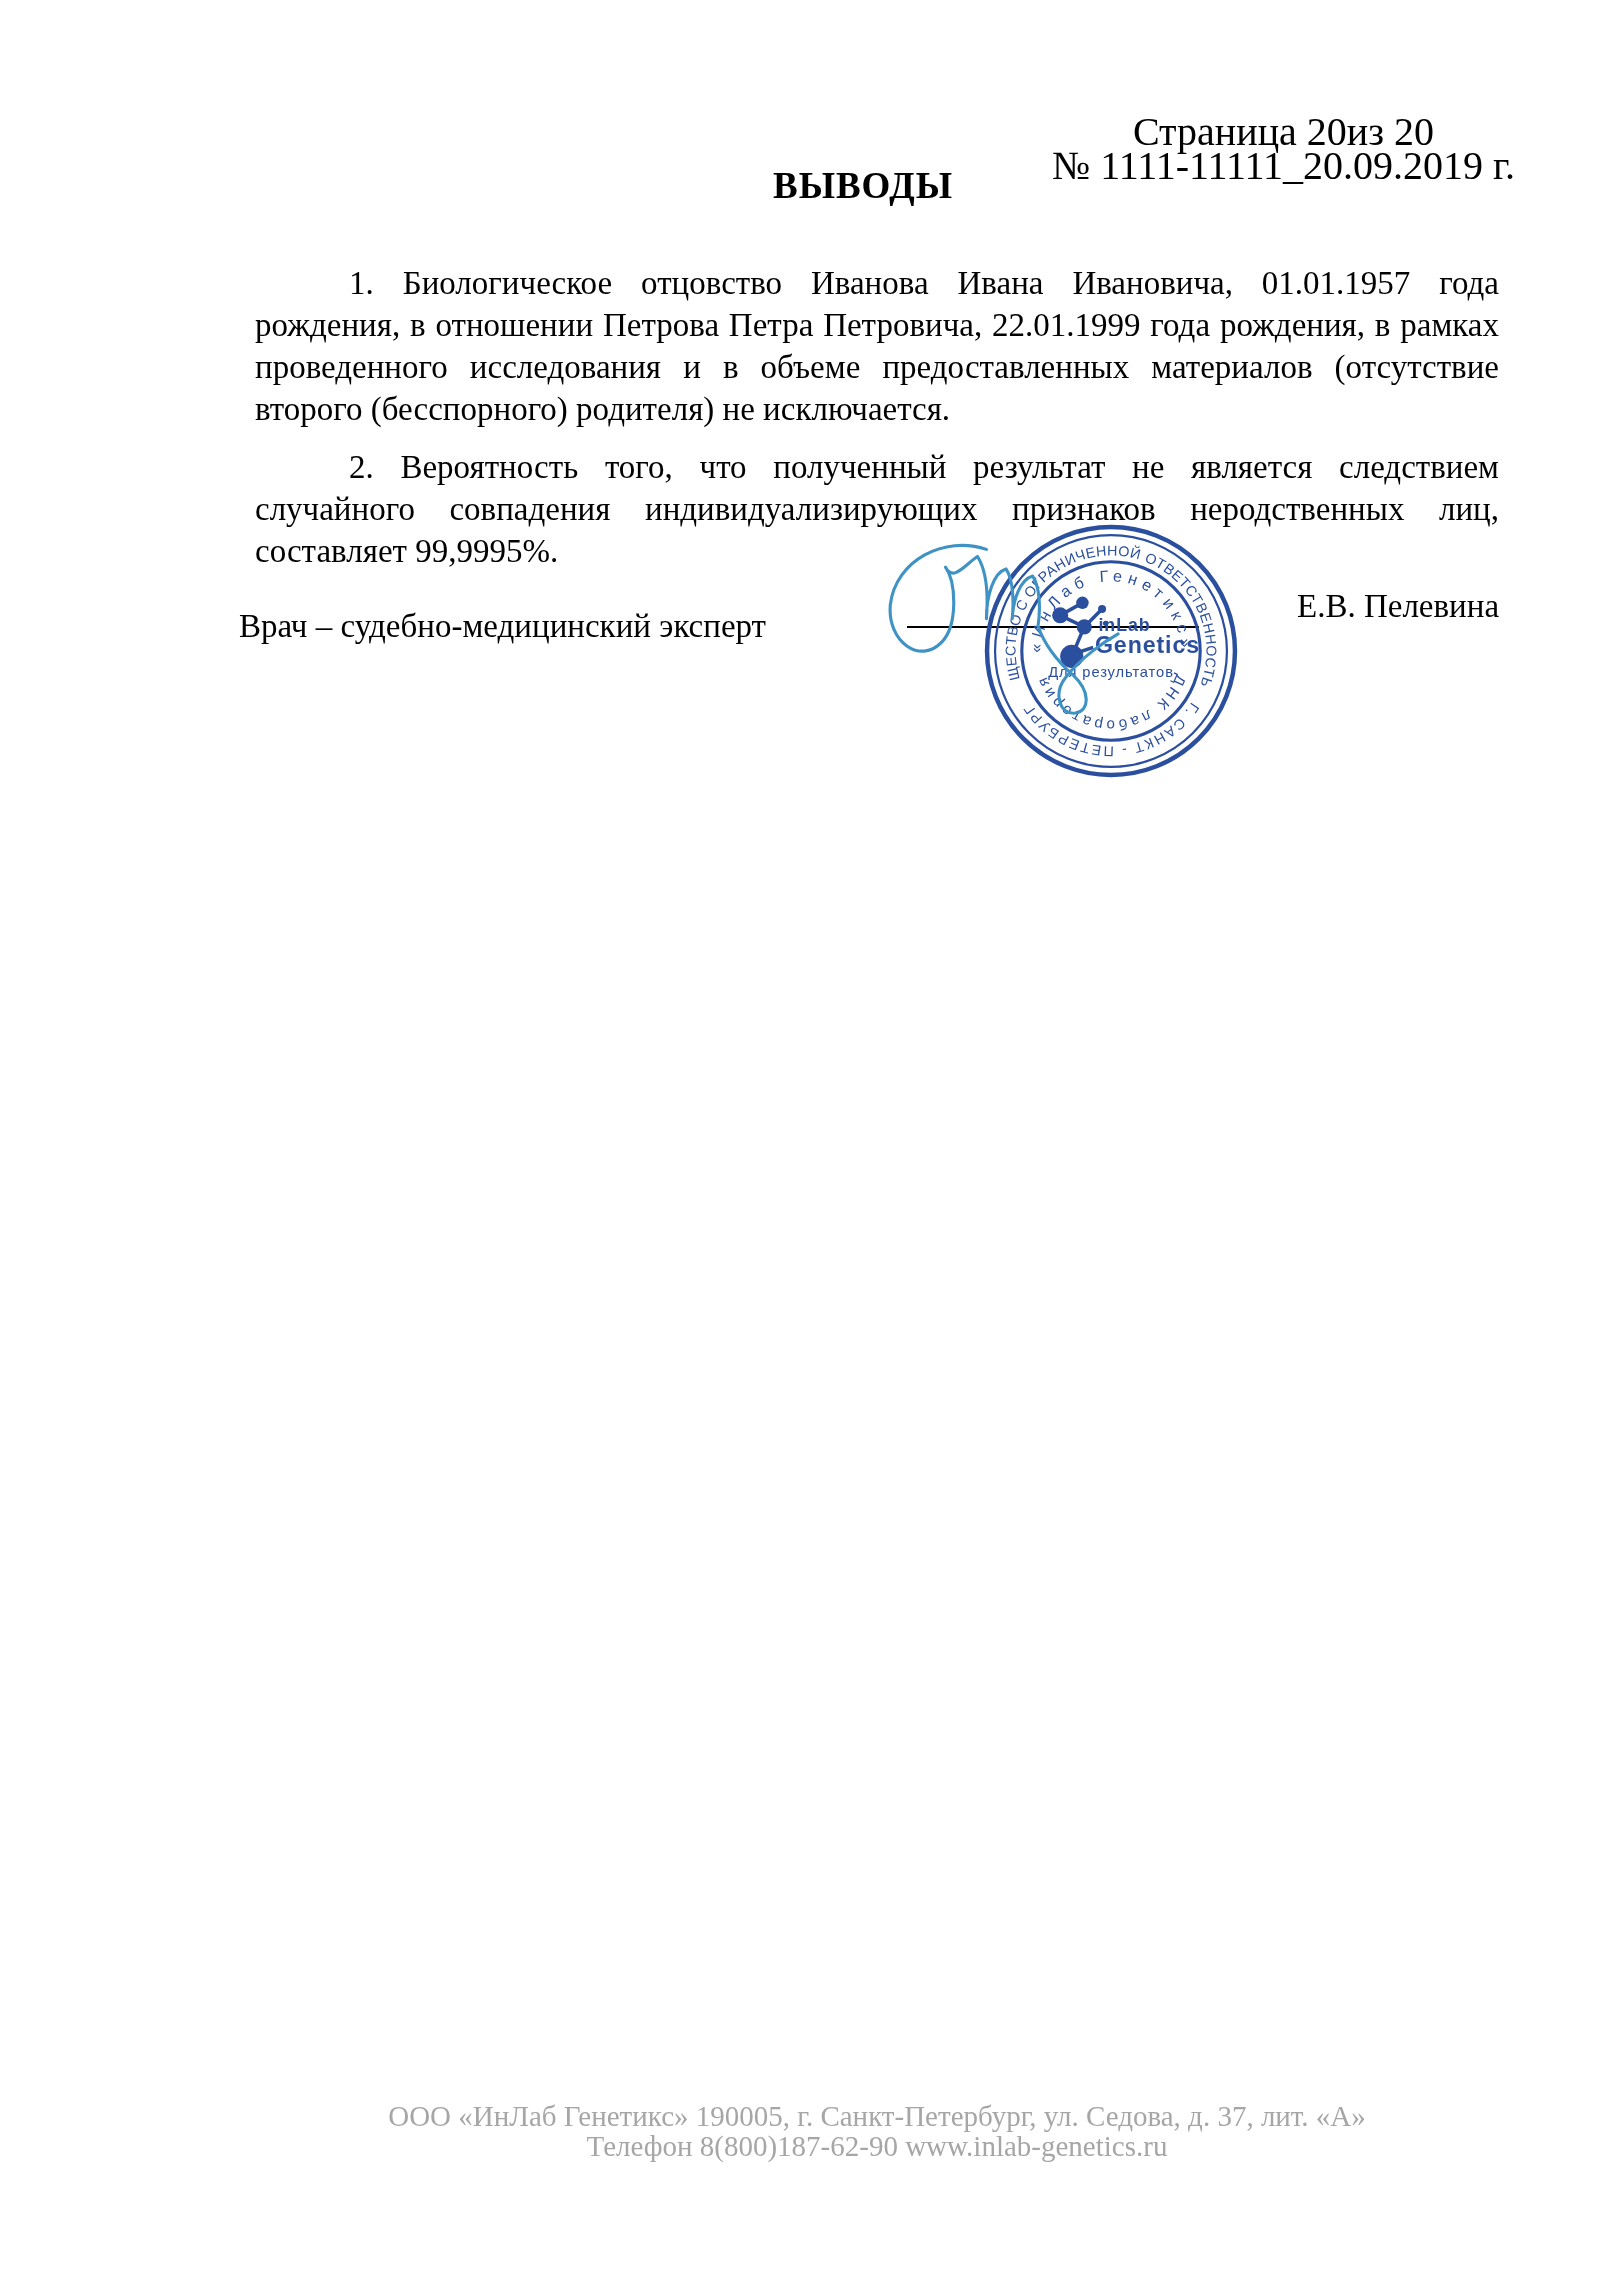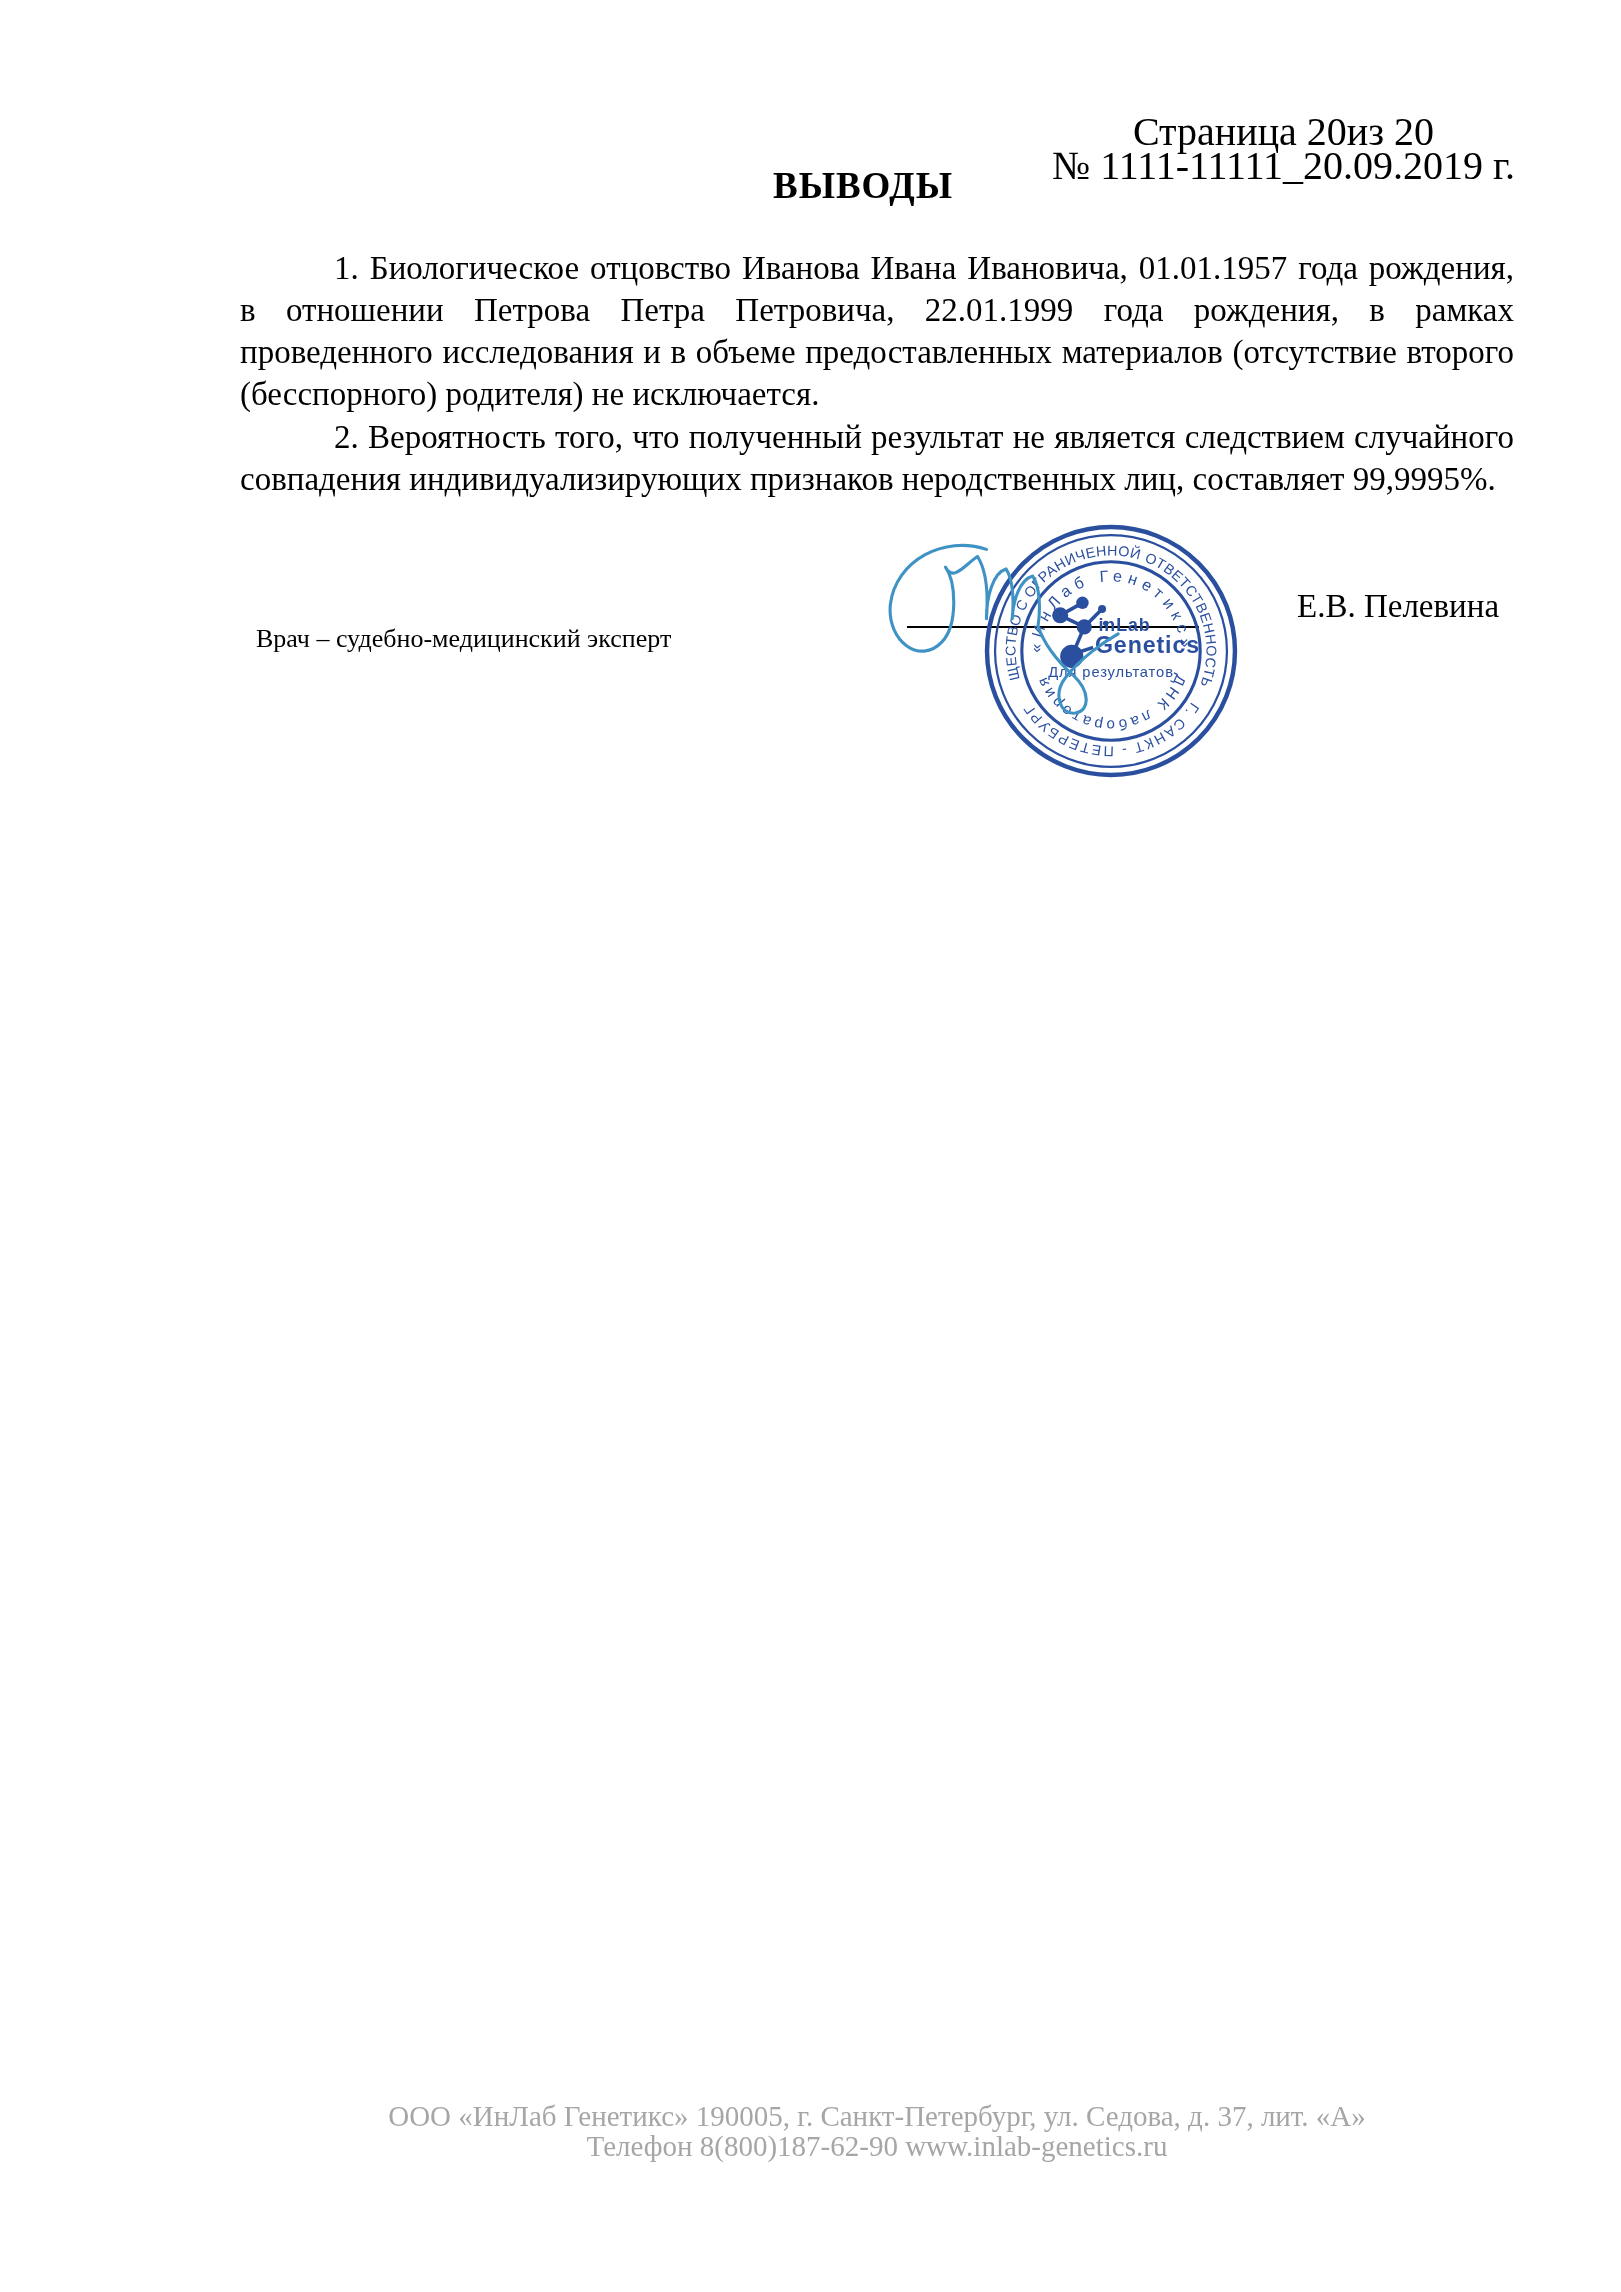--- a/index.html
+++ b/index.html
@@ -21,24 +21,24 @@
   .title{
     position:absolute;top:164px;left:225px;width:1276px;
     text-align:center;font-weight:bold;font-size:37px;
     letter-spacing:0.9px;
   }
   .bodytext{
     position:absolute;top:246px;left:239px;width:1276px;
     font-size:33px;line-height:42px;
     text-align:justify;
   }
-  .bodytext p{margin:1px;text-indent:94px;}
+  .bodytext p{margin:16px;text-indent:94px;}
   .sig-role{
-    position:absolute;top:624px;left:239px;
-    font-size:26px;white-space:nowrap;margin-left:17px;
+    position:absolute;top:608px;left:239px;
+    font-size:33px;white-space:nowrap;
   }
   .sig-name{
     position:absolute;top:588px;left:1297px;
     font-size:33px;white-space:nowrap;
   }
   .sig-line{
     position:absolute;top:626px;left:907px;
     width:292px;height:1.8px;background:#000;
     z-index:1;
   }

